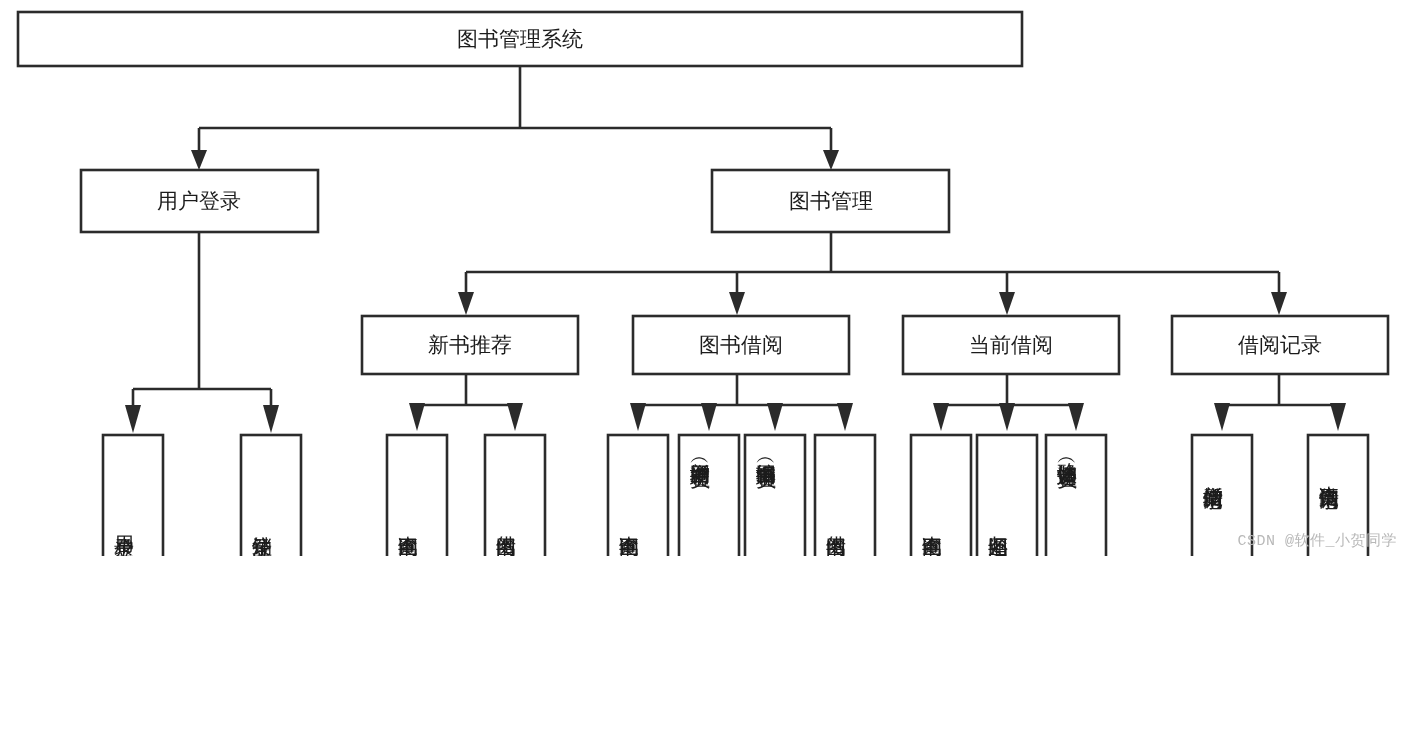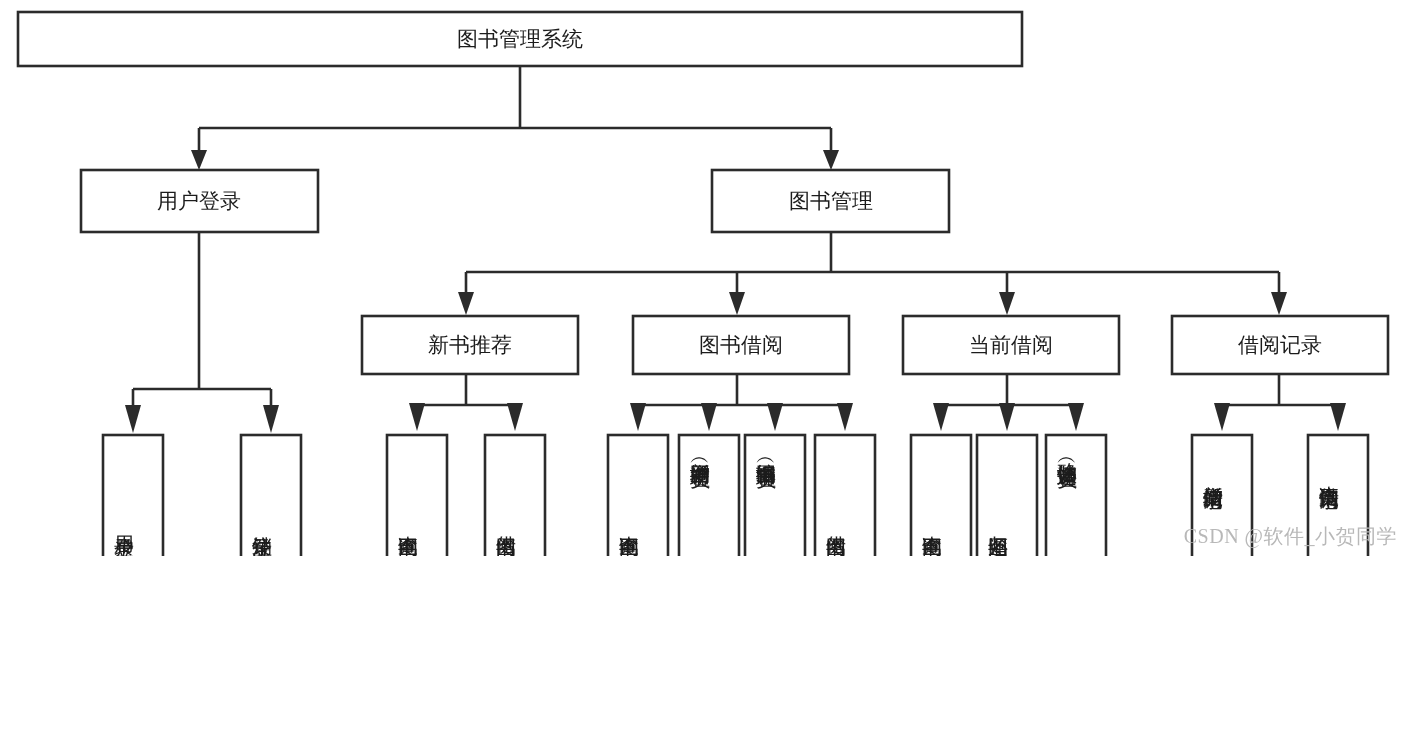--- a/index.html
+++ b/index.html
@@ -66,22 +66,22 @@
     line-height: 1.12;
     color: #1c1c1c;
     letter-spacing: 1px;
     white-space: nowrap;
     text-align: start;
   }
   .watermark {
     position: absolute;
     right: 8px;
     bottom: 6px;
-    font-family: Liberation Serif, serif;
-    font-size: 20px;
+    font-family: Liberation Mono, monospace;
+    font-size: 15px;
     color: #b8b8b8;
     letter-spacing: 0.5px;
     white-space: nowrap;
   }
 </style>
 </head>
 <body>
 
 <div id="diagram-root">
 

